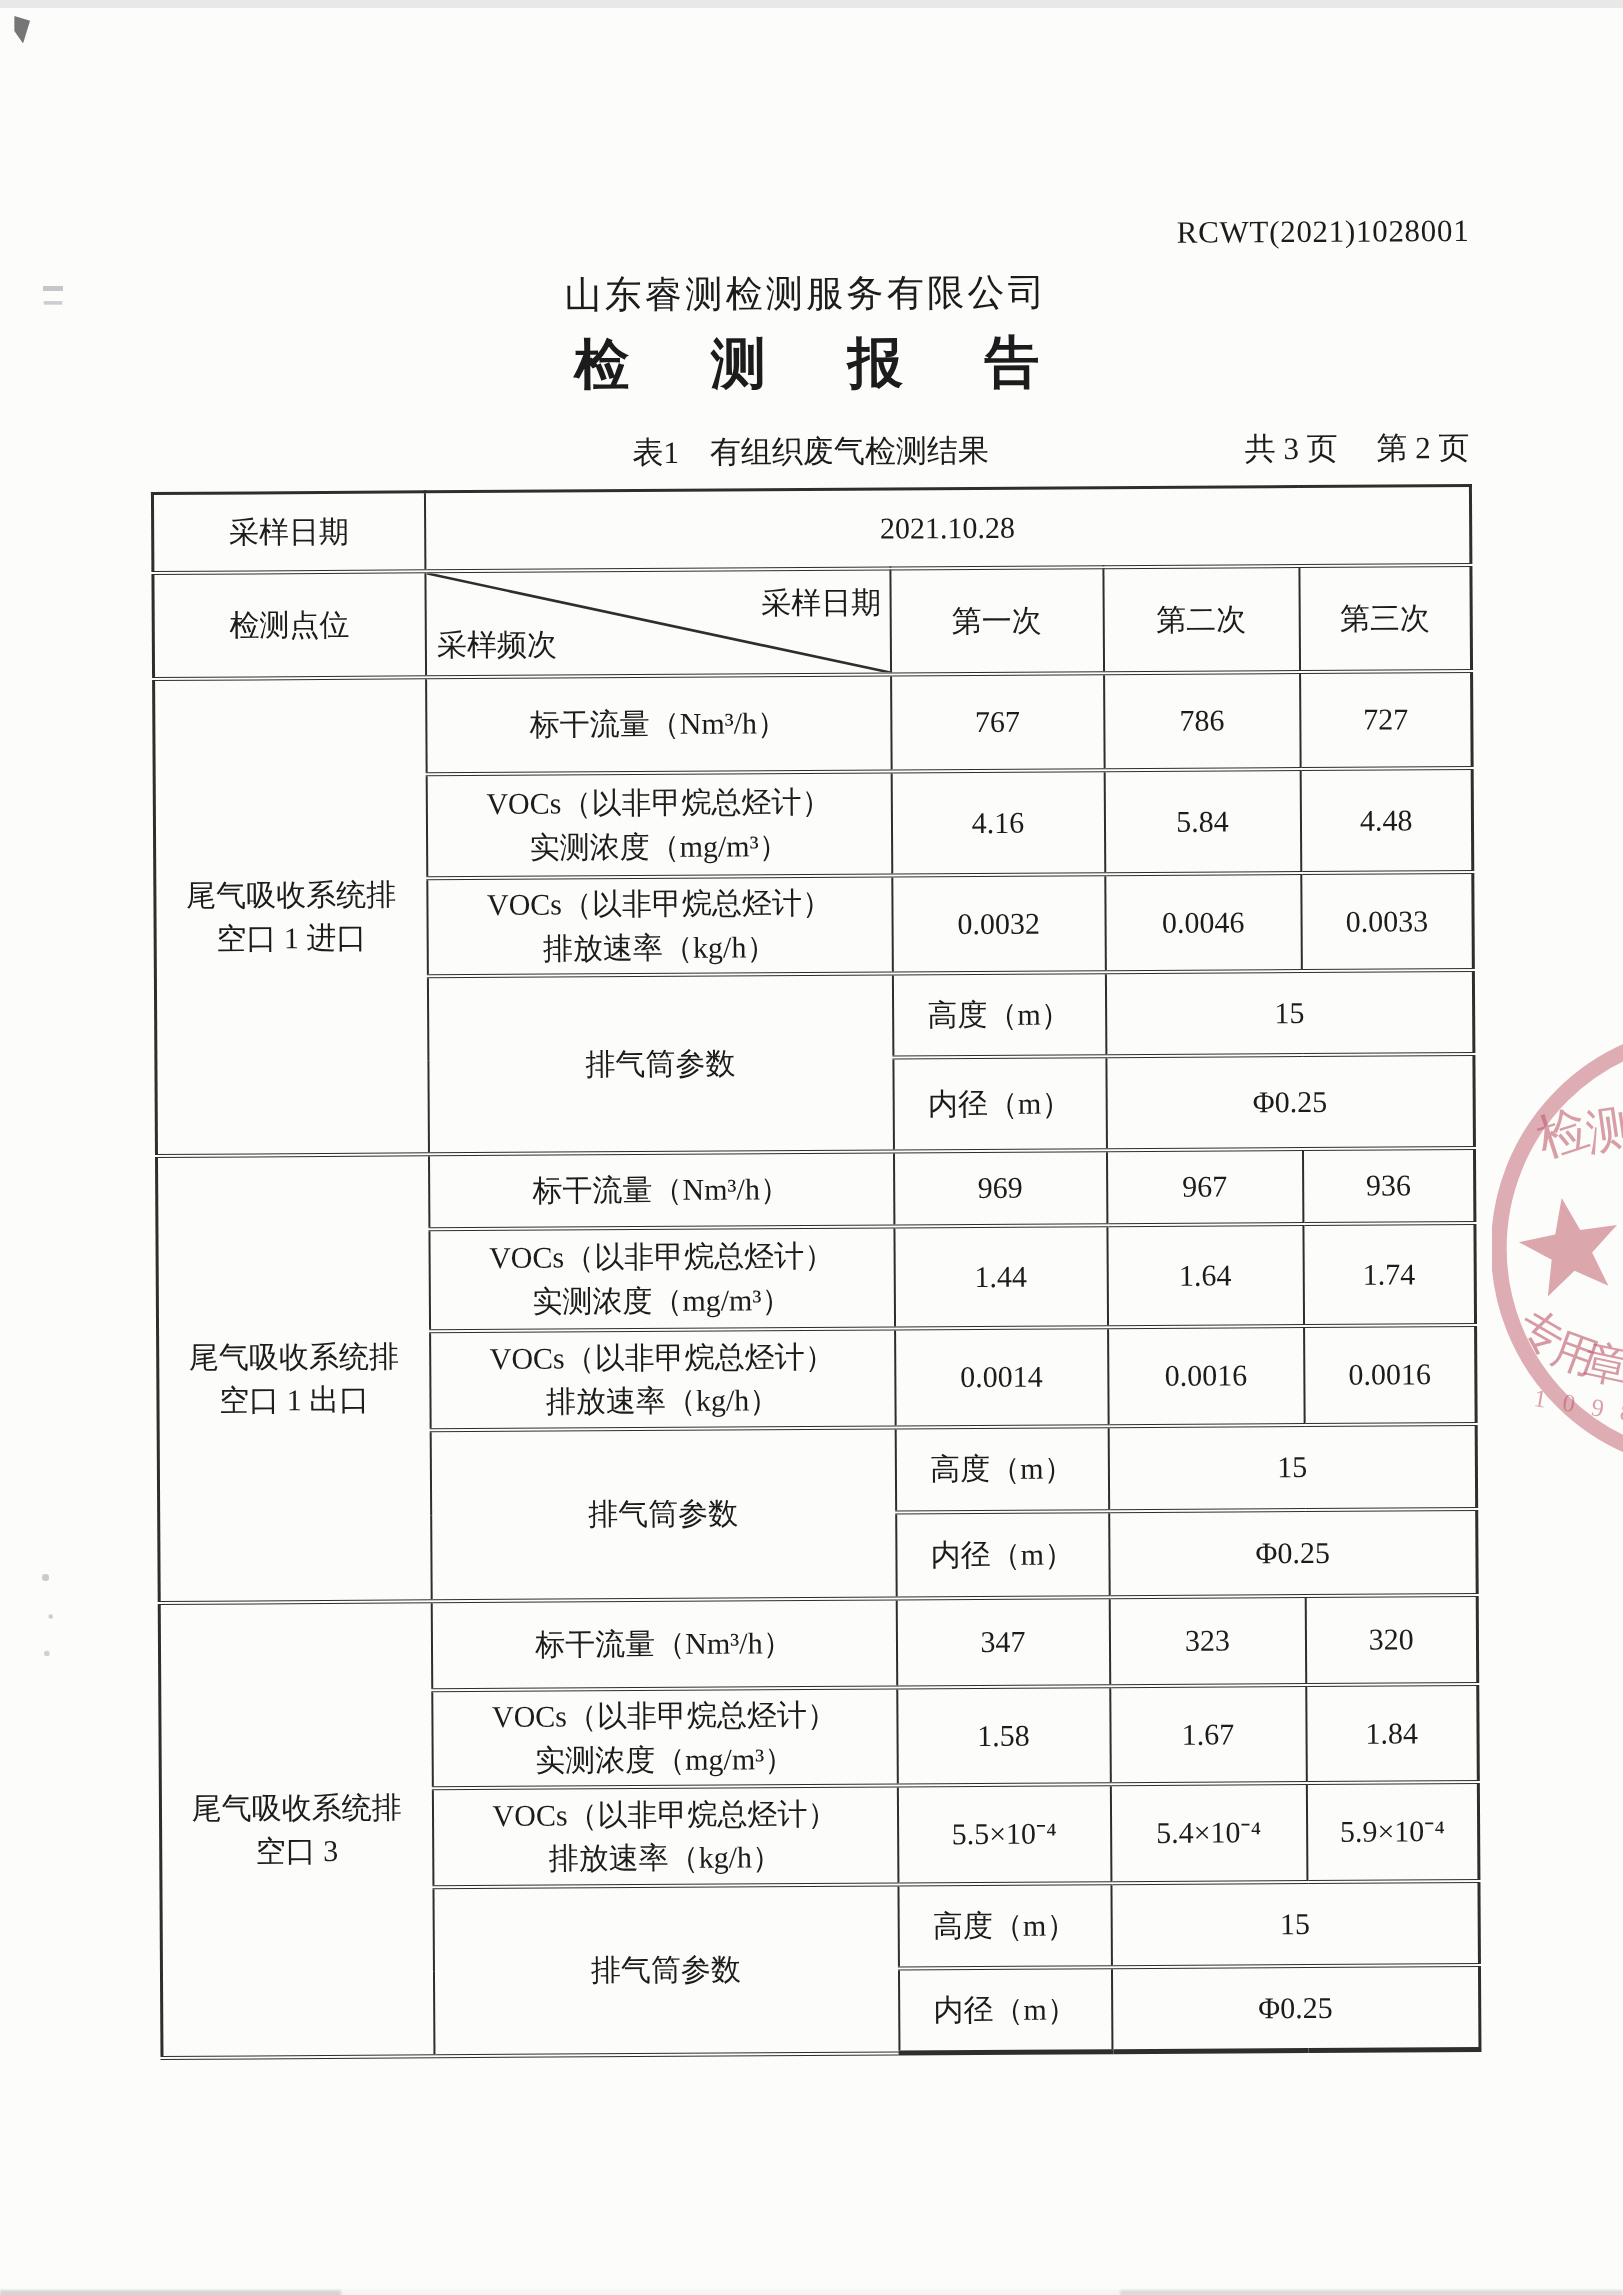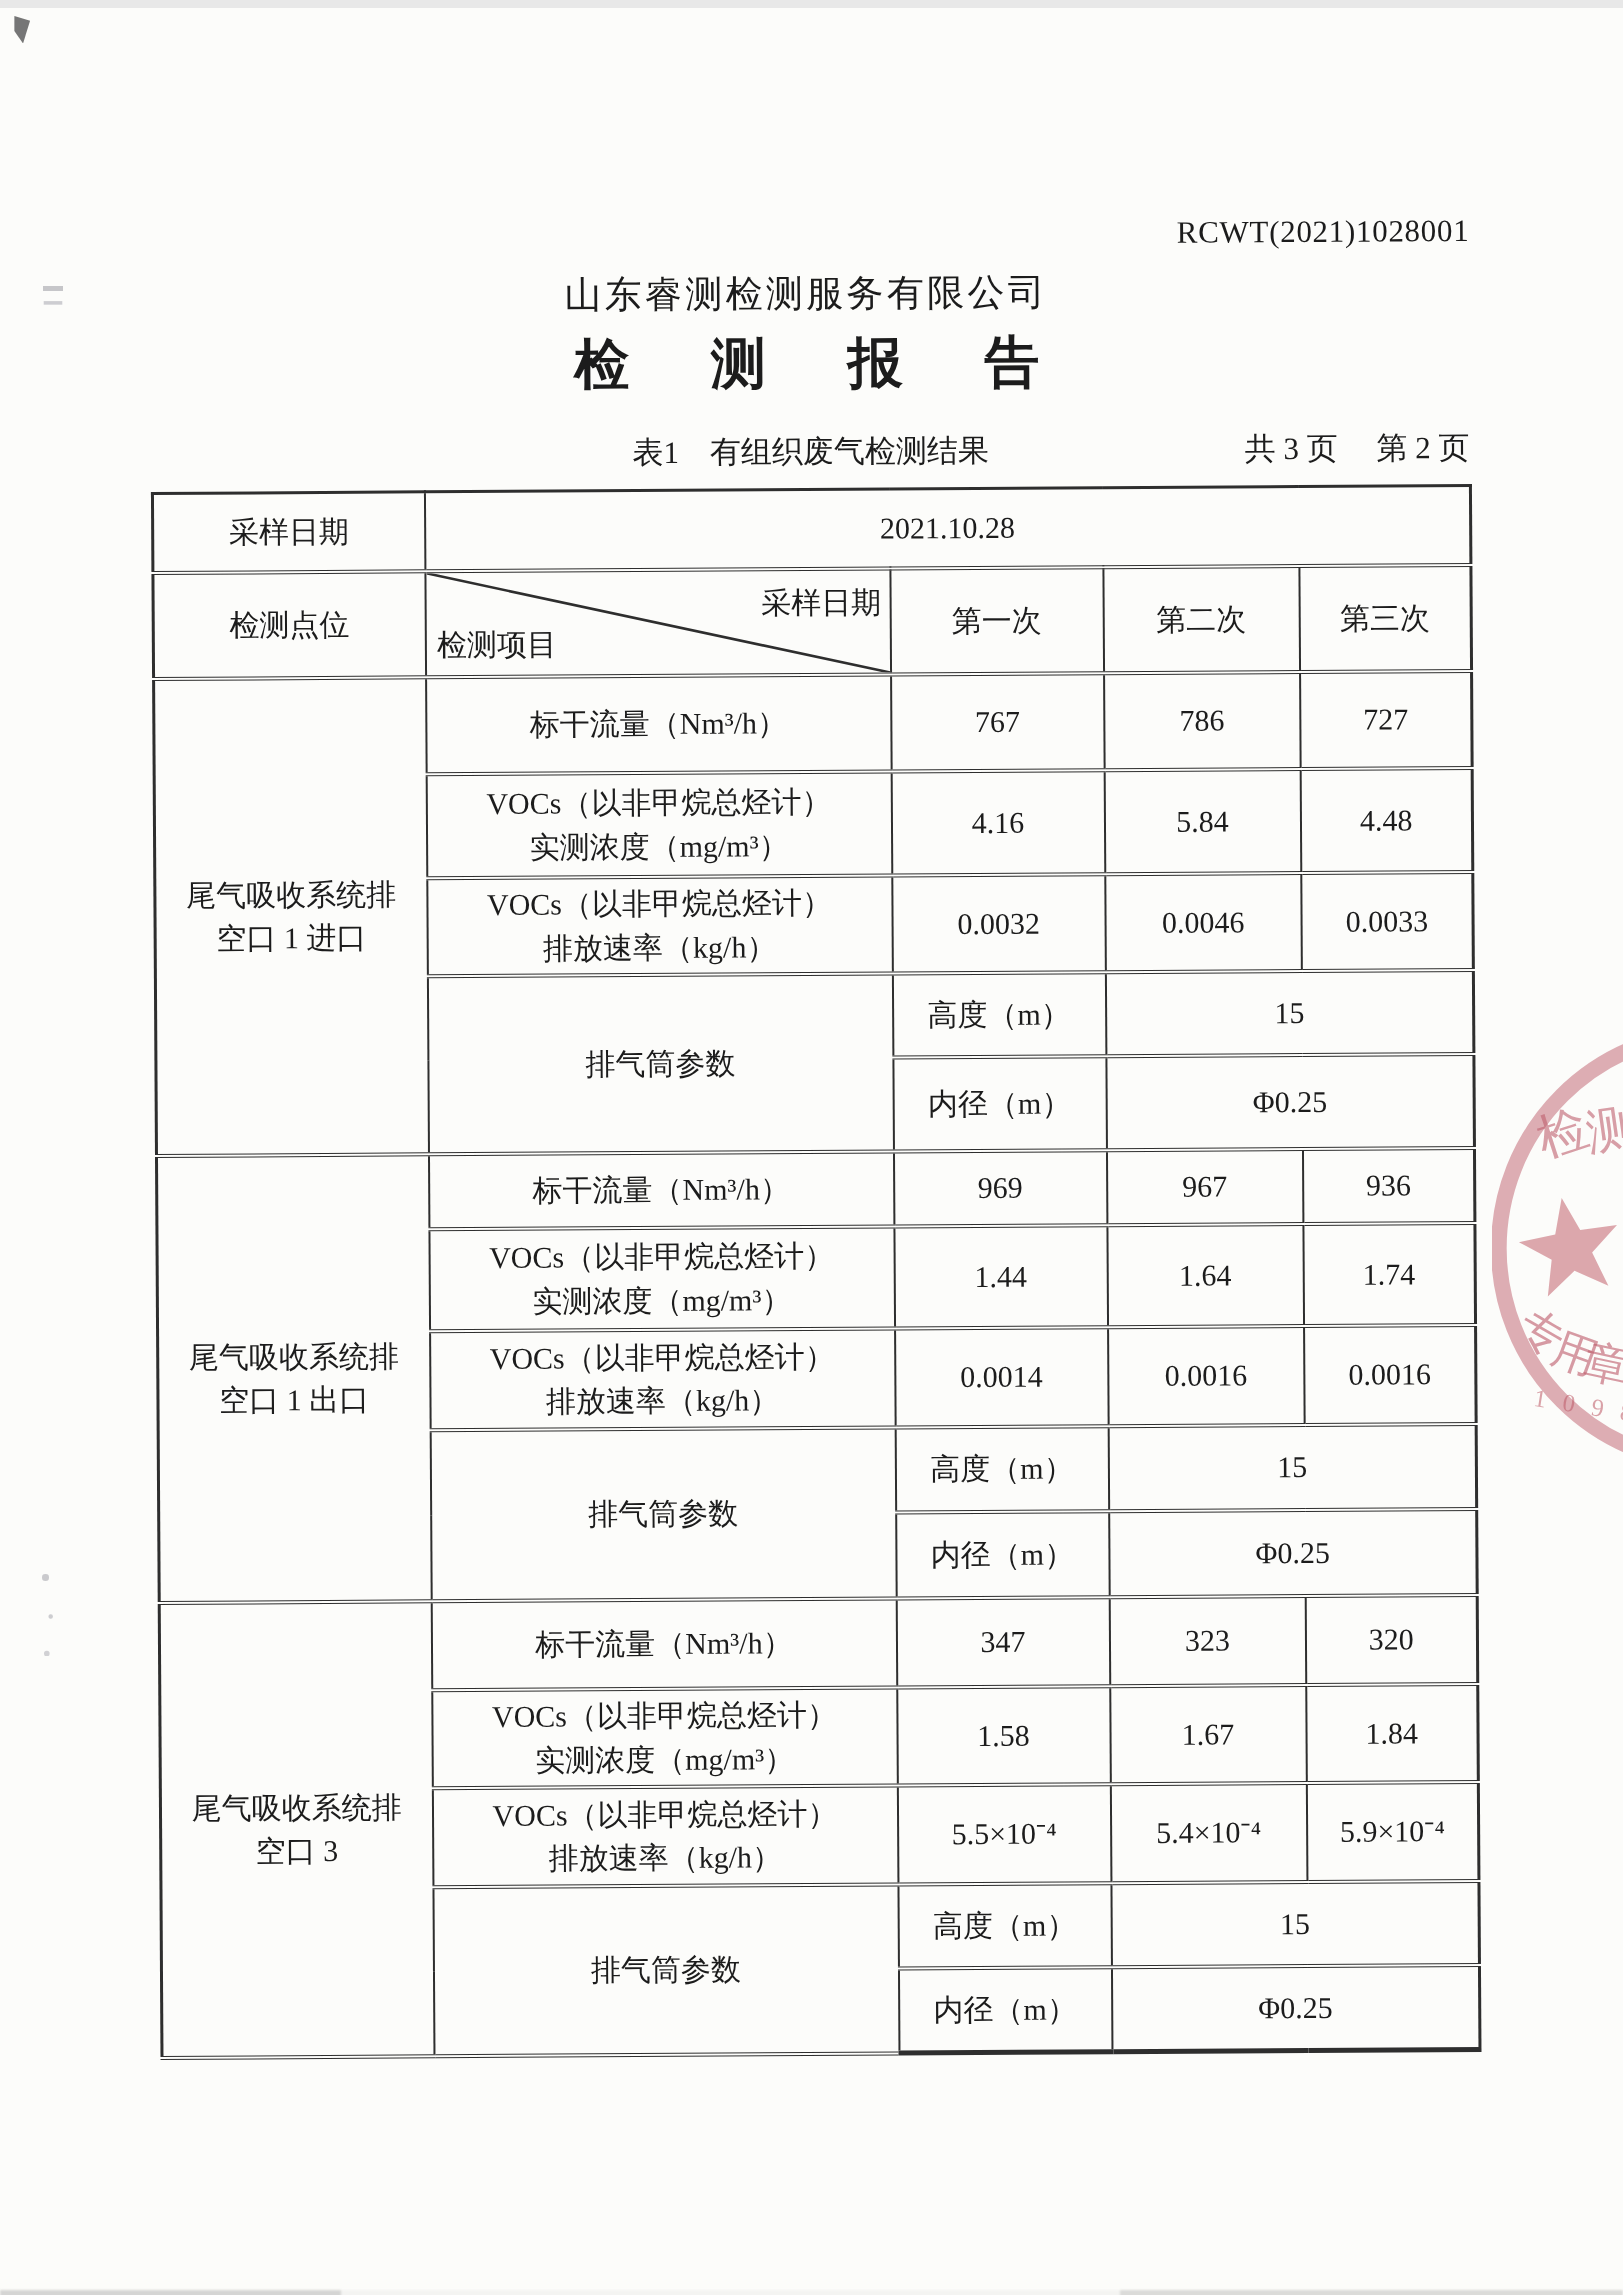--- a/index.html
+++ b/index.html
@@ -83,21 +83,21 @@
         <td colspan="4" class="v">2021.10.28</td>
       </tr>
 
       <tr style="height:106px">
         <td>检测点位</td>
         <td class="diag">
           <svg class="svgline" viewBox="0 0 705 156" preserveAspectRatio="none">
             <line x1="0" y1="0" x2="705" y2="156" stroke="#2e2e2e" stroke-width="4"></line>
           </svg>
           <span class="top">采样日期</span>
-          <span class="bot">检测项目</span>
+          <span class="bot">采样频次</span>
         </td>
         <td>第一次</td>
         <td>第二次</td>
         <td>第三次</td>
       </tr>
 
       <tr style="height:97px">
         <td rowspan="5" class="pt">尾气吸收系统排
 空口 1 进口</td>
         <td>标干流量（Nm³/h）</td>

